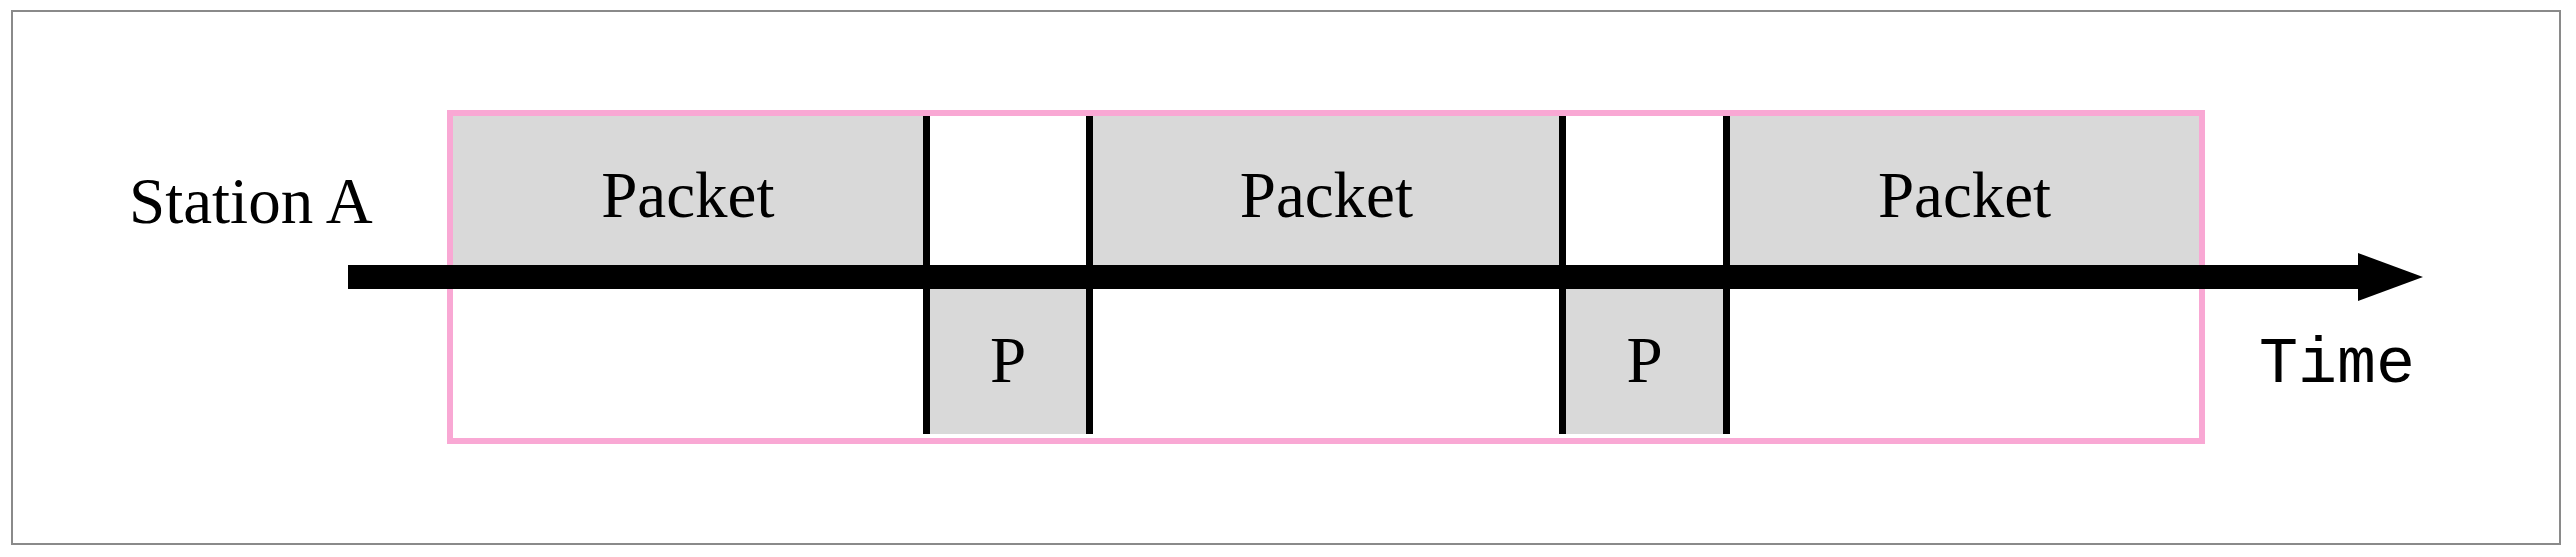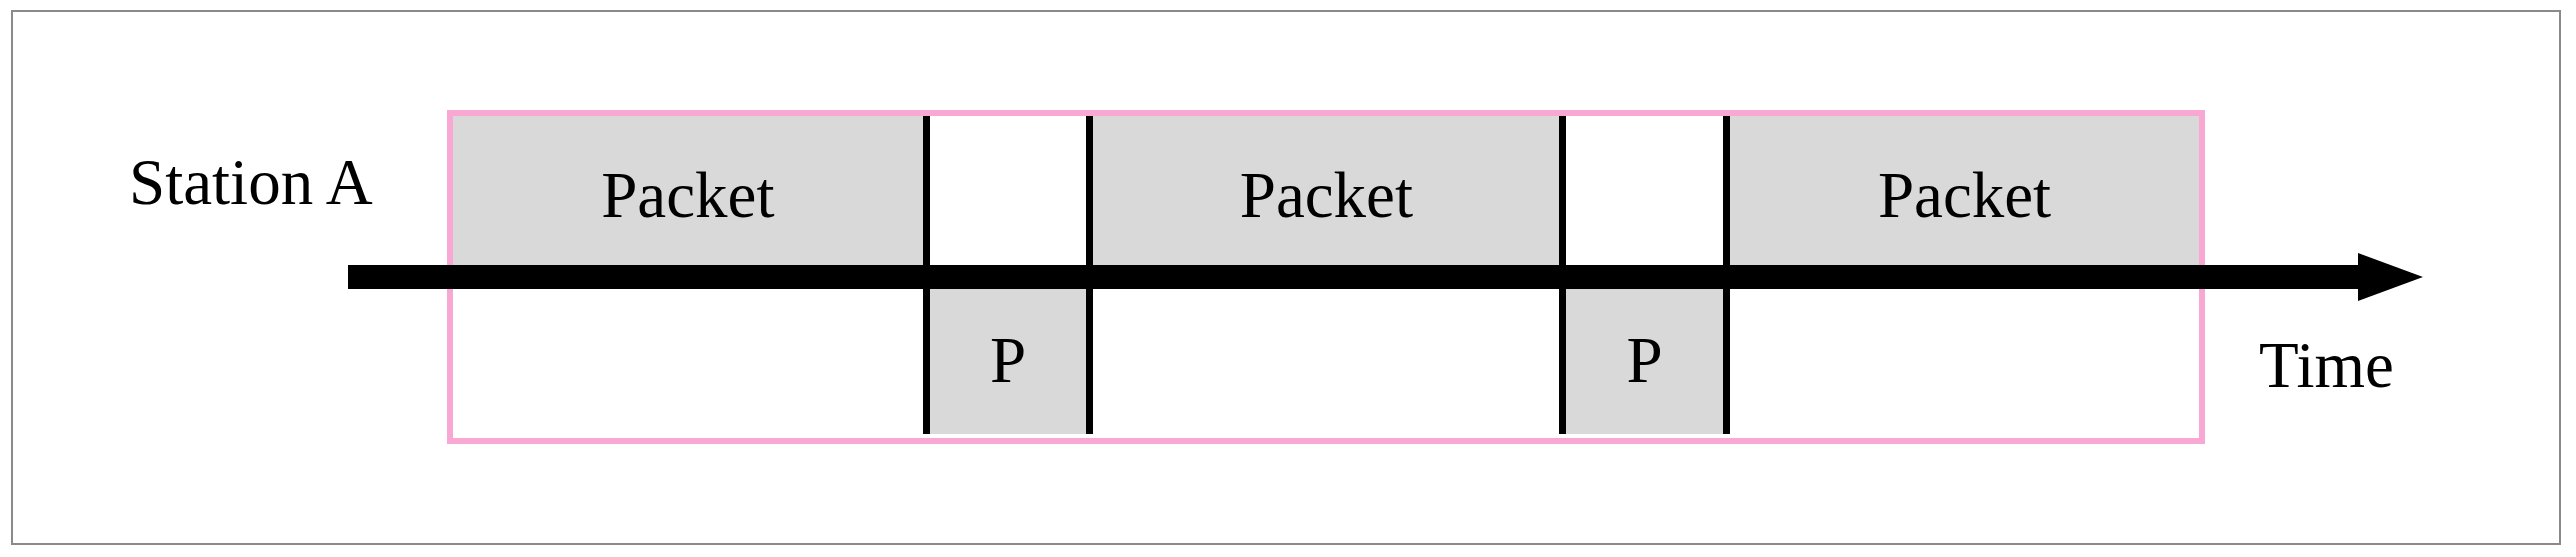--- a/index.html
+++ b/index.html
@@ -25,31 +25,32 @@
     background: #ffffff;
   }
   .station-label {
     position: absolute;
     font-size: 65px;
     color: #000000;
     white-space: nowrap;
     transform: translateY(-50%);
     line-height: 1;
   }
-  #station-a { left: 129px; top: 182px; }
+  #station-a { left: 129px; top: 201px; }
   #station-b { left: 129px; top: 366px; }
   #time-label {
     position: absolute;
     left: 2259px;
     top: 365px;
     font-size: 65px;
     color: #000000;
     white-space: nowrap;
     transform: translateY(-50%);
     line-height: 1;
+    font-family: Liberation Mono, monospace;
   }
   .timeline-box {
     position: absolute;
     left: 447px;
     top: 110px;
     width: 1758px;
     height: 334px;
     border: 6px solid #f9a8d4;
     box-sizing: border-box;
     background: #ffffff;

